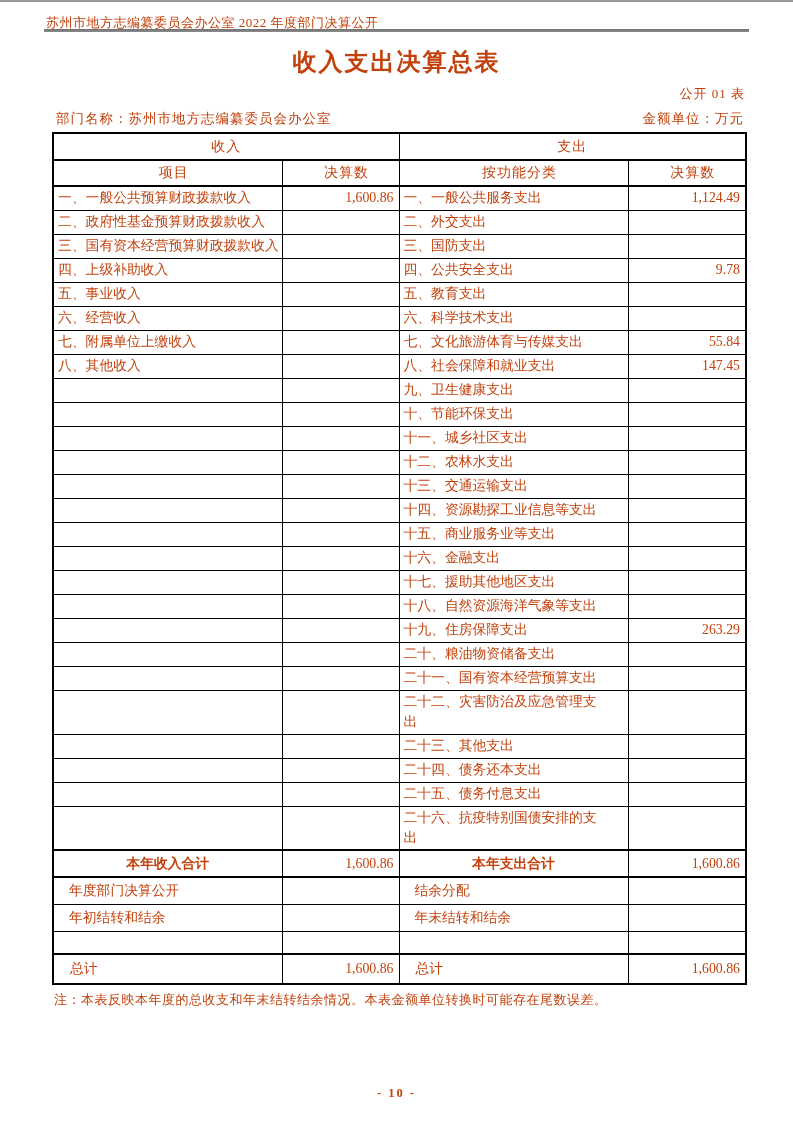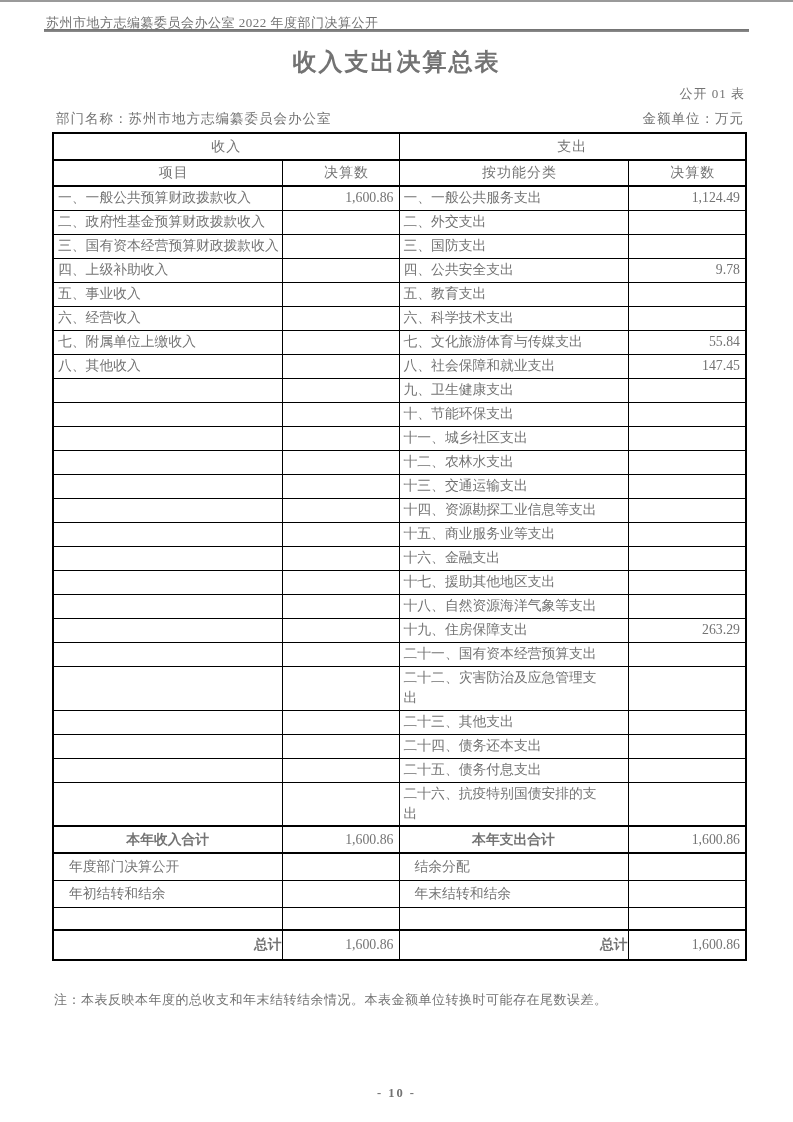--- a/index.html
+++ b/index.html
@@ -1,17 +1,17 @@
 <!DOCTYPE html>
 <html><head>
 <meta charset="utf-8">
 <style>
   html,body{margin:0;padding:0;background:#ffffff;}
   .page{position:relative;width:793px;height:1122px;background:#ffffff;overflow:hidden;
-        color:#737373;font-family:"Liberation Serif","DejaVu Serif",serif;}
+        color:#c2410c;font-family:"Liberation Serif","DejaVu Serif",serif;}
   .top-edge{position:absolute;top:0;left:0;width:793px;height:2px;background:#9a9a9a;}
   .doc-header{position:absolute;top:14px;left:46px;font-size:13px;letter-spacing:0.5px;white-space:nowrap;}
   .header-rule{position:absolute;top:29px;left:44px;width:705px;height:3px;
                background:linear-gradient(#6f6f6f,#8d8d8d);}
   .doc-title{position:absolute;top:46px;left:0;width:100%;text-align:center;
              font-size:24px;font-weight:bold;letter-spacing:2px;}
   .table-code{position:absolute;top:85px;right:48px;font-size:13px;letter-spacing:1px;}
   .dept-name{position:absolute;top:110px;left:56px;font-size:13.5px;letter-spacing:1px;}
   .unit-label{position:absolute;top:110px;right:49px;font-size:13.5px;letter-spacing:1px;}
 
@@ -30,21 +30,21 @@
   tr.tall{height:44px;}
   tr.tall td.item .ct{display:inline-block;max-width:206px;line-height:1.45;vertical-align:middle;}
   tr.total{height:27px;}
   tr.total td{border-top:2px solid #000;border-bottom:2px solid #000;}
   tr.total td.item{text-align:center;font-weight:bold;padding-left:0;}
   tr.indent{height:27px;}
   tr.indent td.item{padding-left:15px;}
   tr.empty{height:23px;}
   tr.grand{height:30px;}
   tr.grand td{border-top:2px solid #000;}
-  tr.grand td.item{text-align:right;font-weight:bold;padding-left:5px;}
+  tr.grand td.item{text-align:left;font-weight:normal;padding-left:16px;}
 
   .note{position:absolute;top:991px;left:54px;font-size:13px;letter-spacing:0.5px;}
   .page-footer{position:absolute;top:1086px;left:0;width:100%;text-align:center;
                font-size:12.5px;letter-spacing:2px;font-weight:bold;}
 </style>
 </head>
 <body>
 
 <div class="page">
   <div class="top-edge"></div>
@@ -190,20 +190,26 @@
           </tr>
           <tr>
             <td class="item"><span class="ct"></span></td>
             <td class="num"><span class="ct"></span></td>
             <td class="item"><span class="ct">十九、住房保障支出</span></td>
             <td class="num"><span class="ct">263.29</span></td>
           </tr>
           <tr>
             <td class="item"><span class="ct"></span></td>
             <td class="num"><span class="ct"></span></td>
+            <td class="item"><span class="ct">二十、粮油物资储备支出</span></td>
+            <td class="num"><span class="ct"></span></td>
+          </tr>
+          <tr>
+            <td class="item"><span class="ct"></span></td>
+            <td class="num"><span class="ct"></span></td>
             <td class="item"><span class="ct">二十一、国有资本经营预算支出</span></td>
             <td class="num"><span class="ct"></span></td>
           </tr>
           <tr class="tall">
             <td class="item"><span class="ct"></span></td>
             <td class="num"><span class="ct"></span></td>
             <td class="item"><span class="ct">二十二、灾害防治及应急管理支出</span></td>
             <td class="num"><span class="ct"></span></td>
           </tr>
           <tr>

